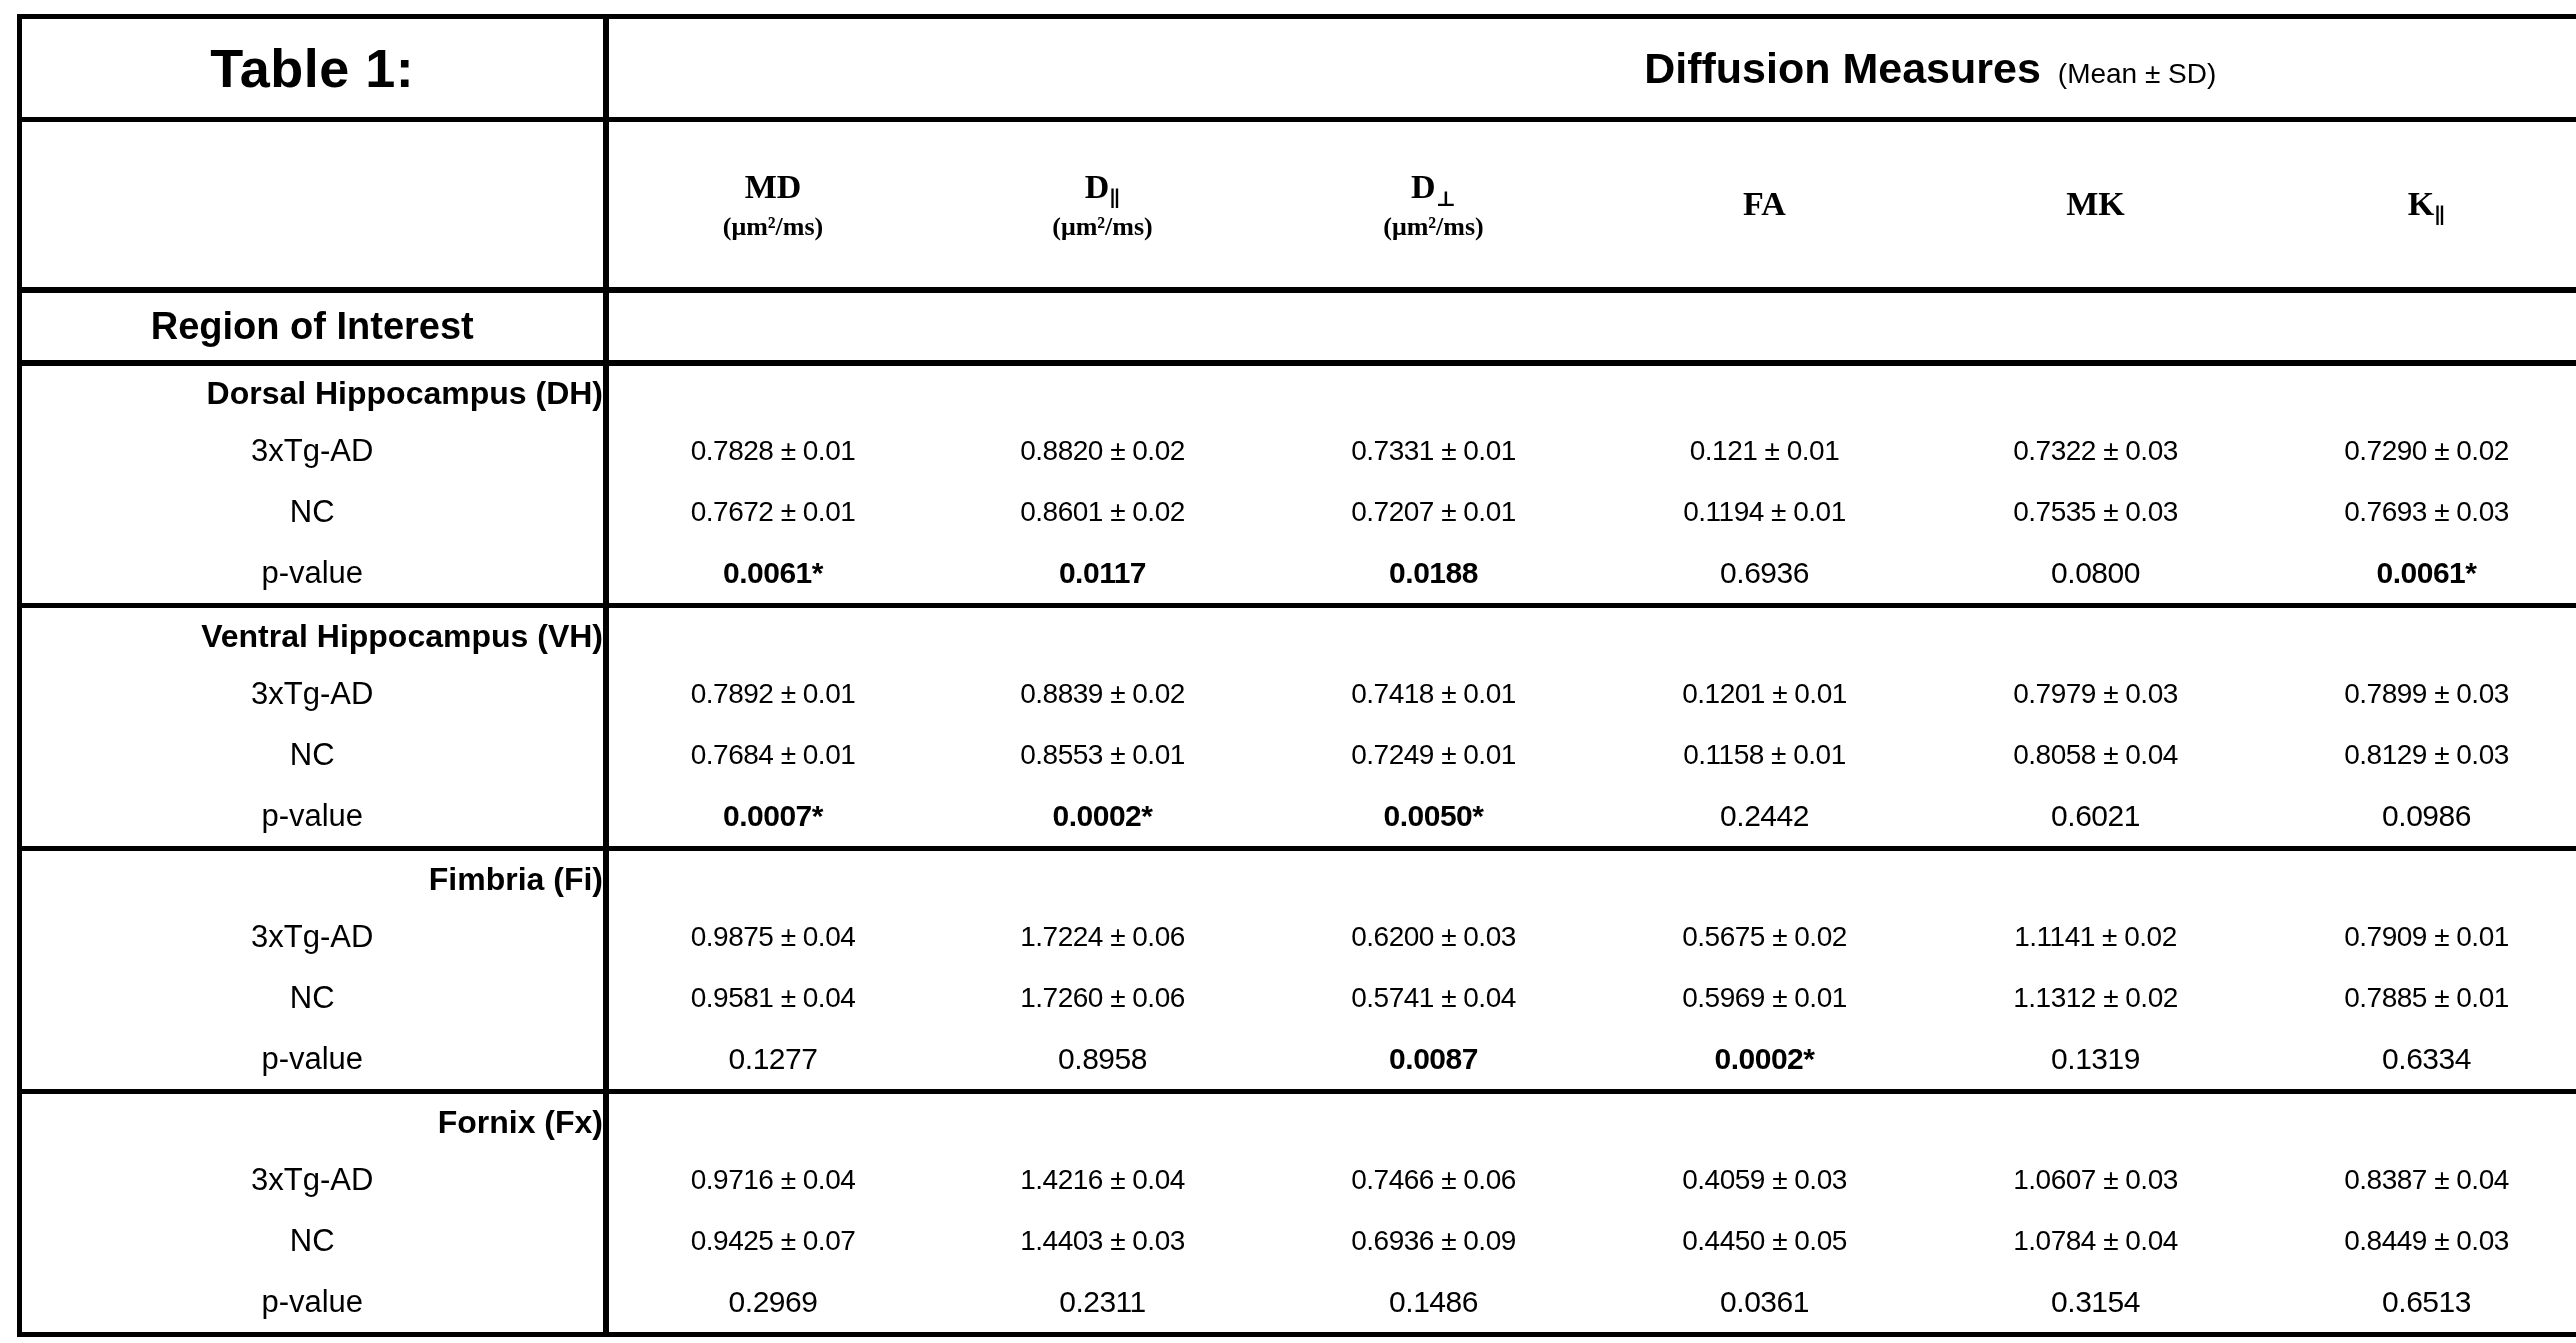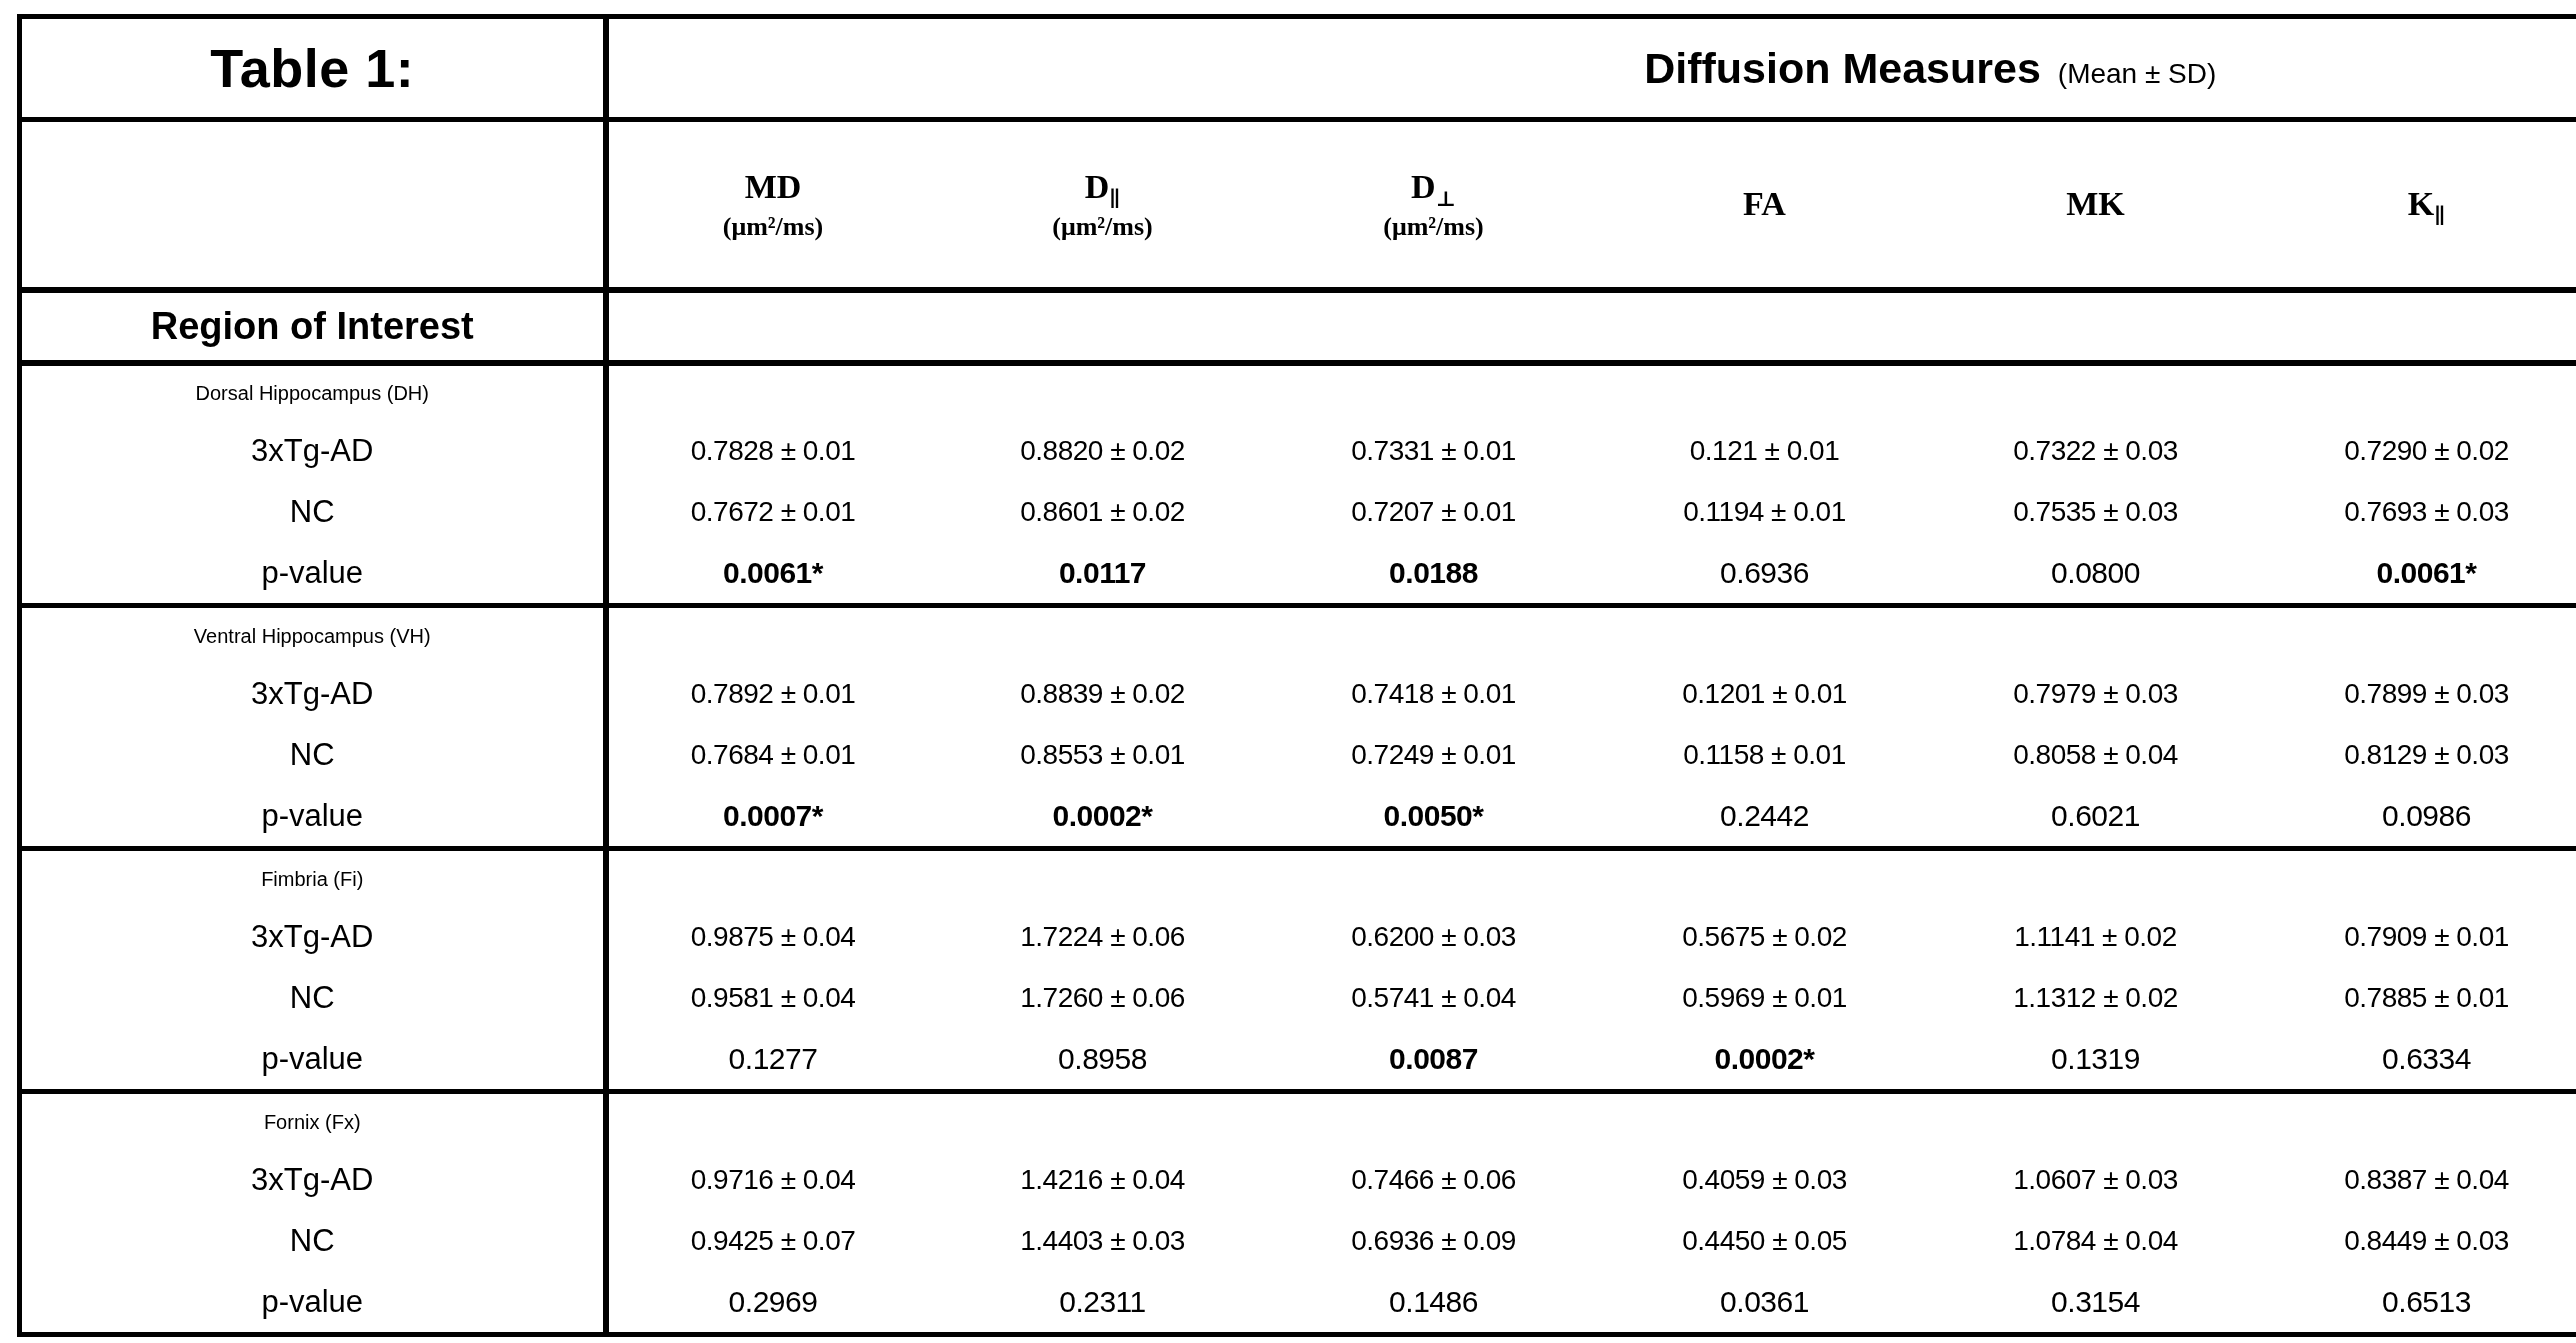--- a/index.html
+++ b/index.html
@@ -68,22 +68,23 @@
     vertical-align: sub;
     line-height: 0;
   }
   .col-unit { font-size: 26px; margin-top: 3.1px; }
   .roi-label {
     font-size: 38px;
     font-weight: 700;
     text-align: center;
   }
   .region-label {
-    font-size: 20px;
-    font-weight: 400;
+    font-size: 32px;
+    font-weight: 700;
+    text-align: right;
   }
   .row-label { font-size: 31px; font-weight: 400; }
   .value-cell { font-size: 28px; font-weight: 400; letter-spacing: -0.5px; }
   tr.pvalue-row .value-cell { font-size: 30px; }
   .value-cell.bold { font-weight: 700; }
 </style>
 </head>
 <body>
 
 <div class="page">

